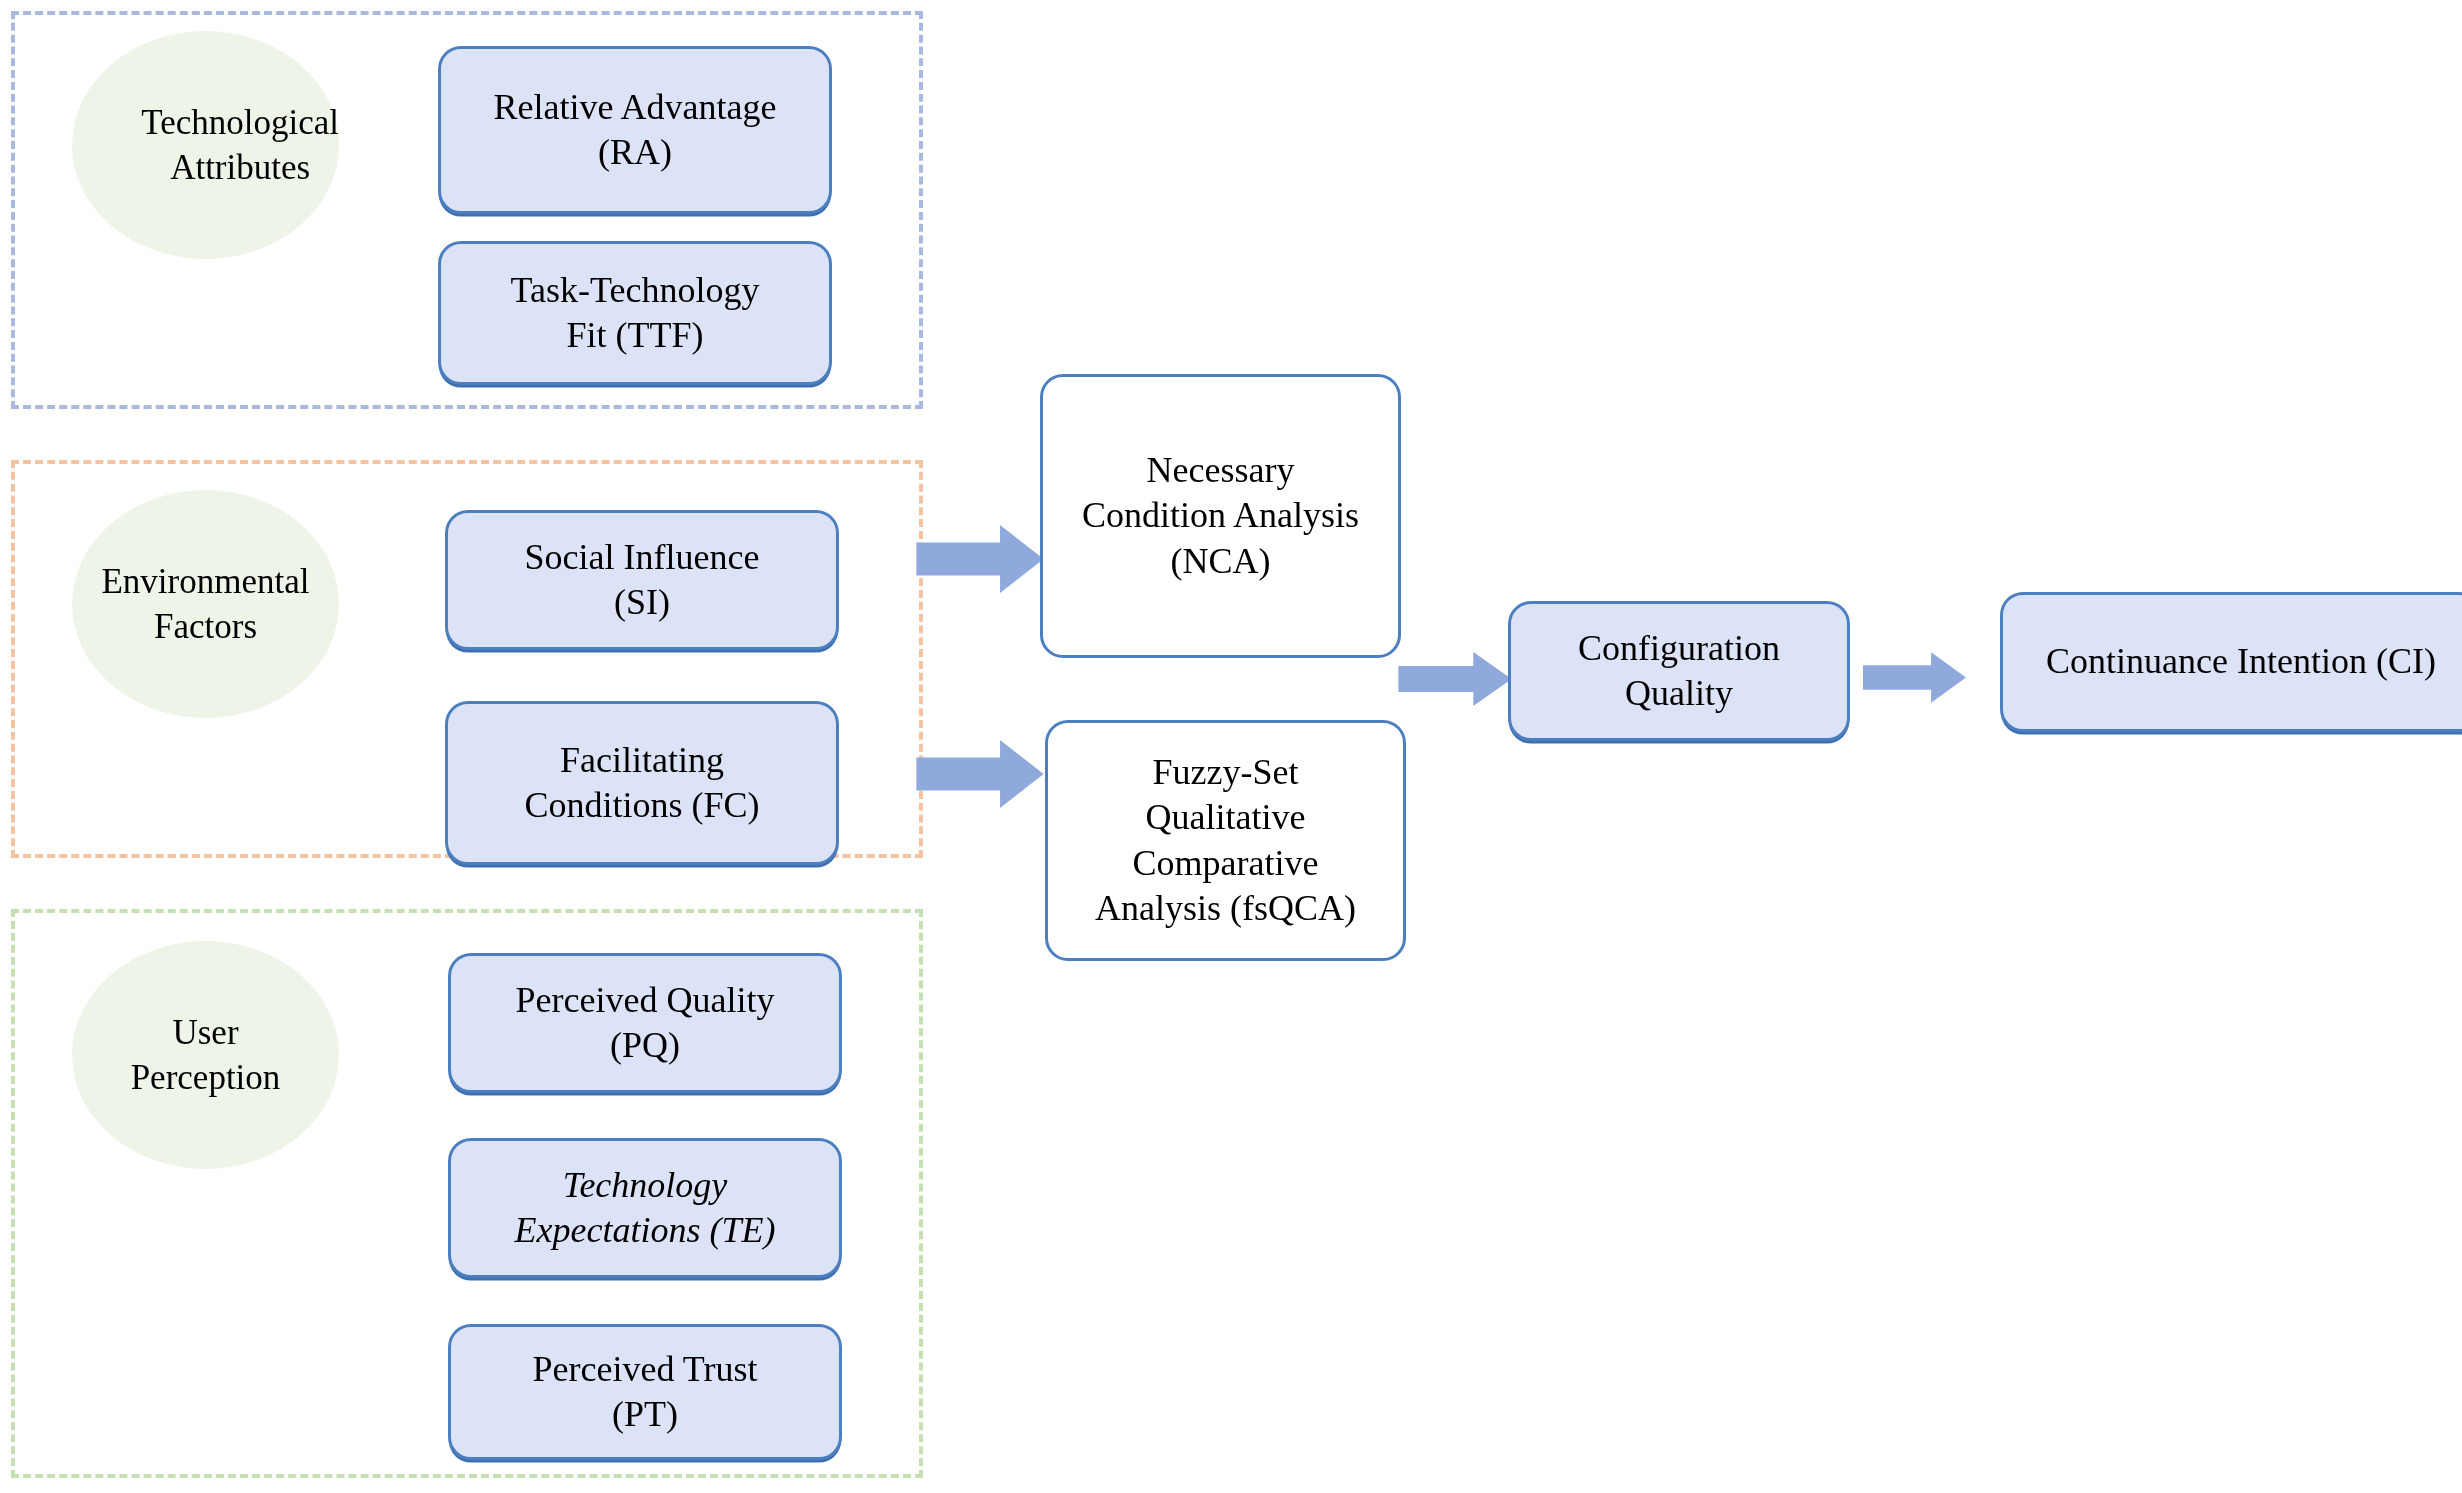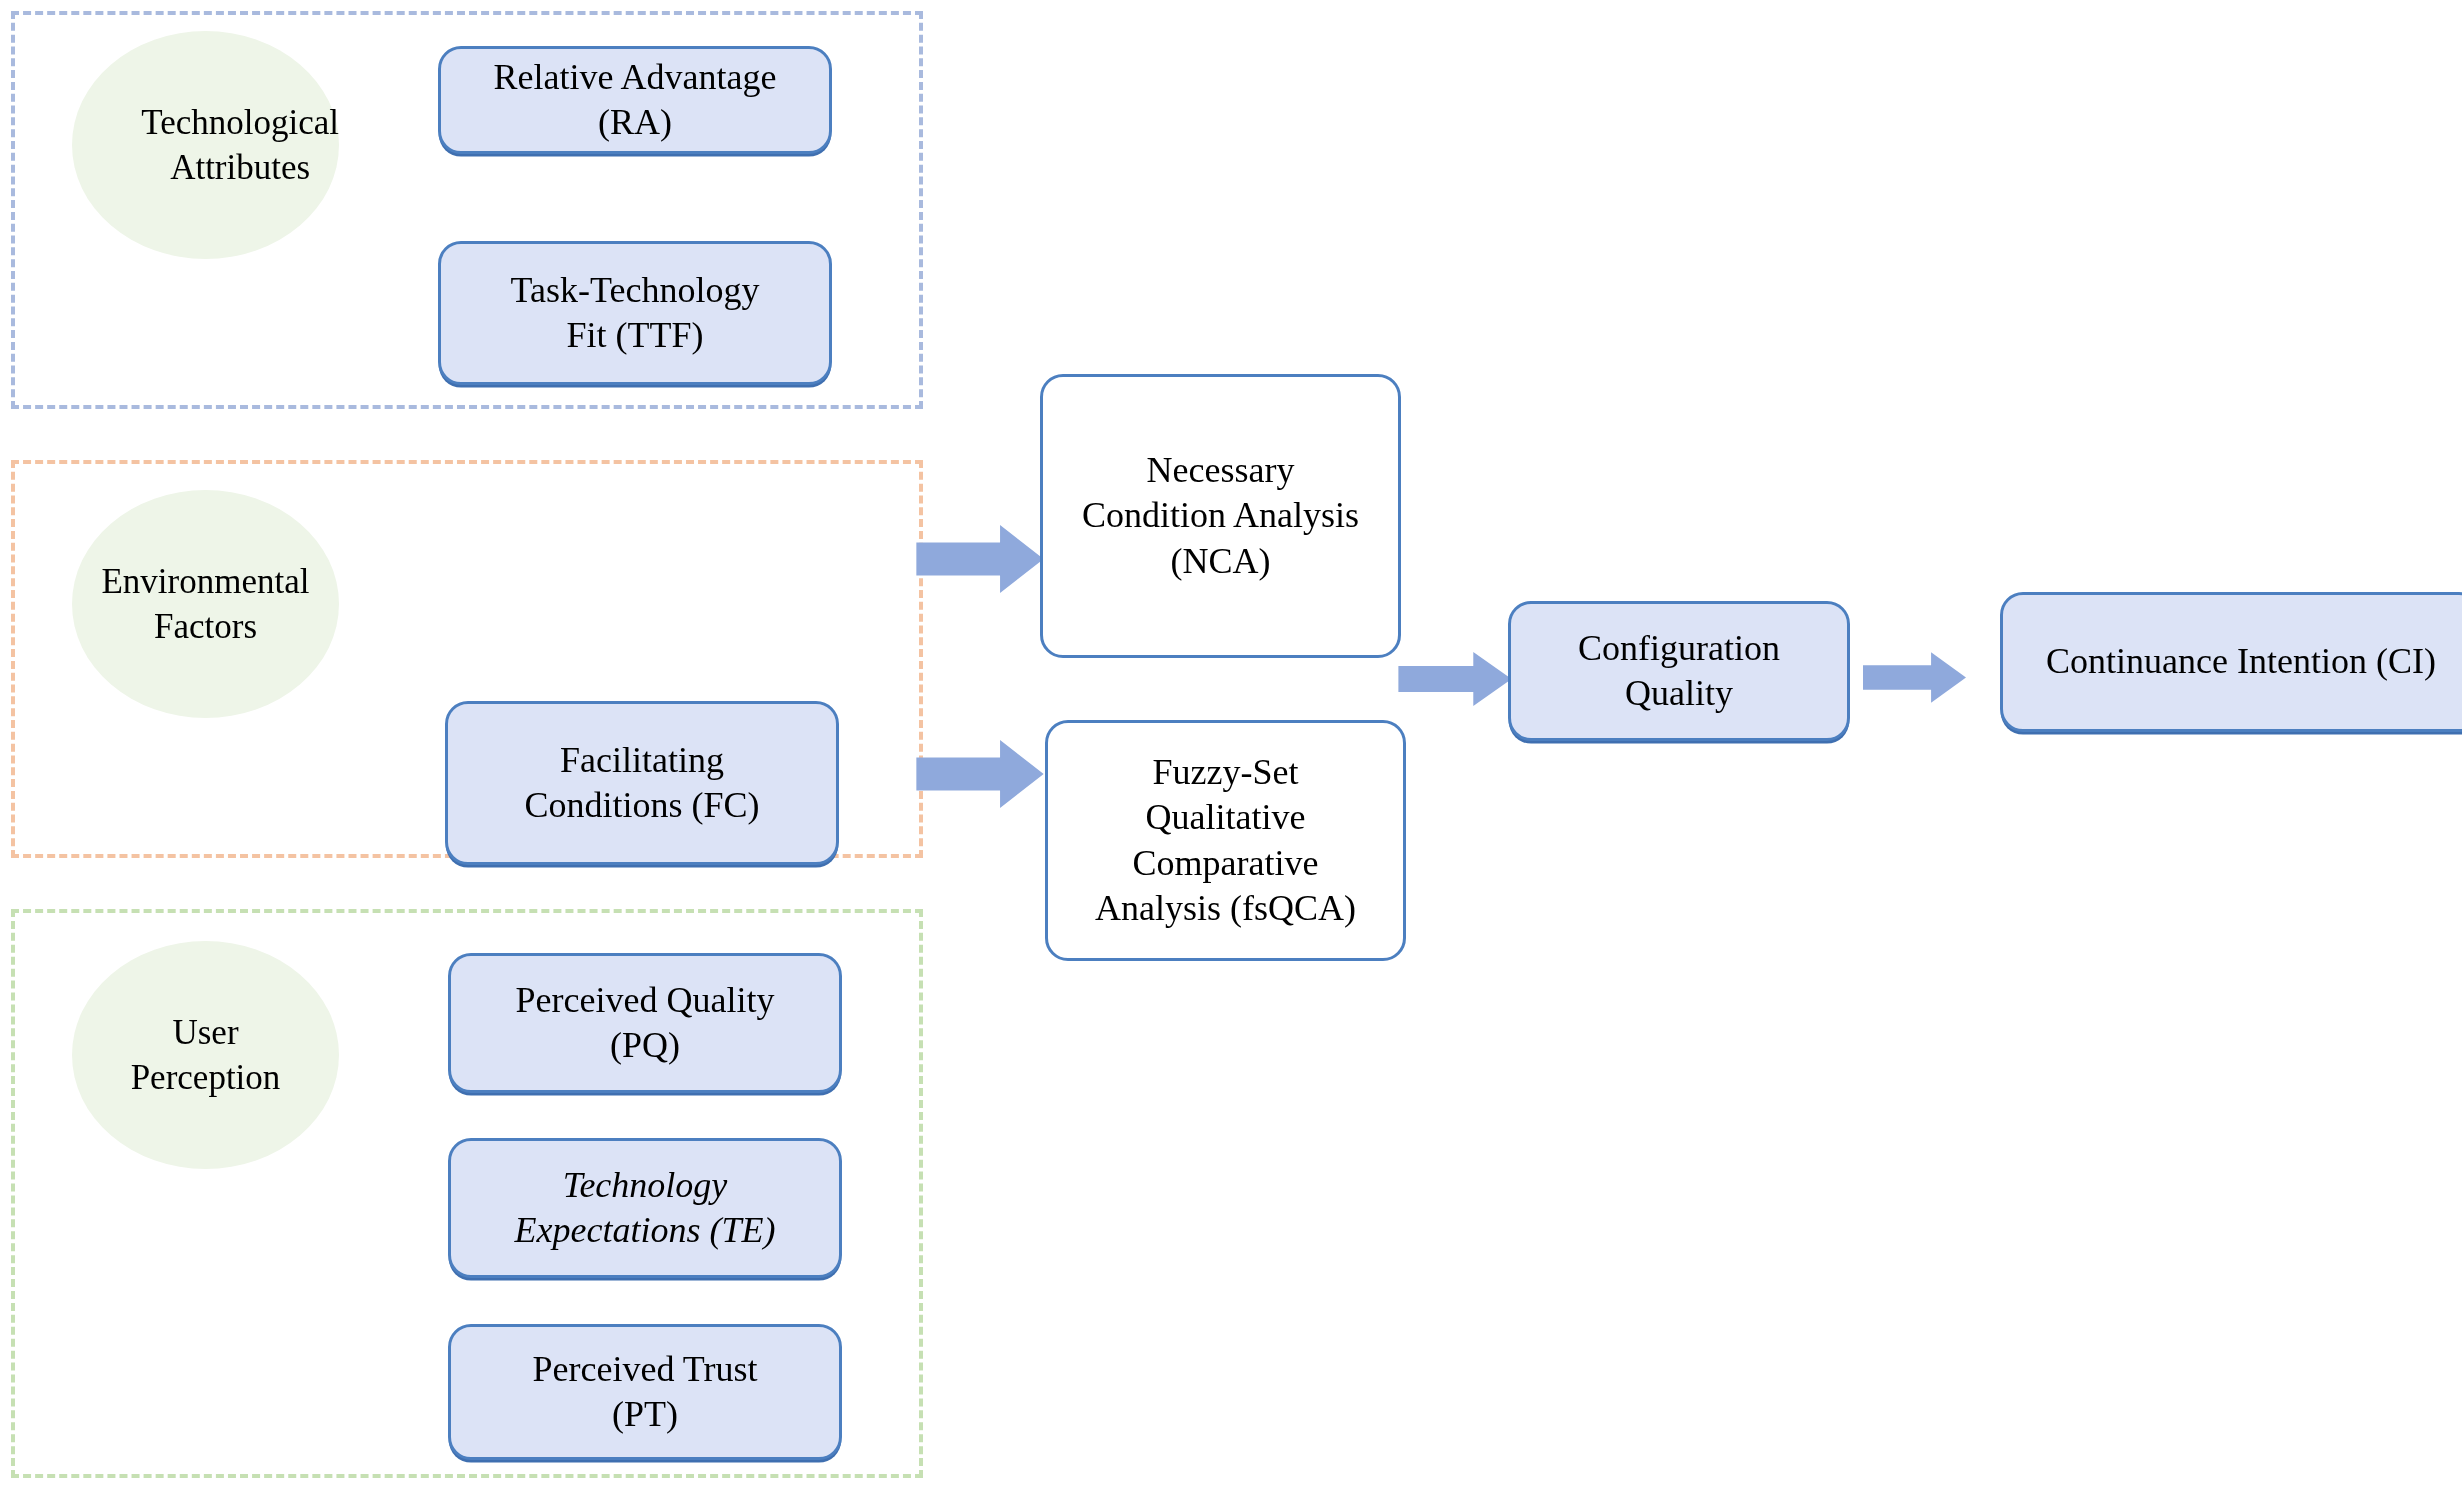--- a/index.html
+++ b/index.html
@@ -80,21 +80,21 @@
 
   <div class="group-box group-tech" style="left:10.5px; top:10.5px; width:912px; height:398px;"></div>
 
   <div class="ellipse" style="left:72px; top:31px; width:267px; height:228px;justify-content:flex-end;">
     <div>
       <div>Technological</div>
       <div>Attributes</div>
     </div>
   </div>
 
-  <div class="rbox rbox-filled" style="left:438px; top:46px; width:394px; height:108px;">
+  <div class="rbox rbox-filled" style="left:438px; top:46px; width:394px; height:168px;">
     <div>
       <div class="nowrap">Relative Advantage</div>
       <div>(RA)</div>
     </div>
   </div>
 
   <div class="rbox rbox-filled" style="left:438px; top:241px; width:394px; height:144px;">
     <div>
       <div class="nowrap">Task-Technology</div>
       <div>Fit (TTF)</div>
@@ -103,20 +103,26 @@
 
   <div class="group-box group-env" style="left:10.5px; top:460px; width:912px; height:398px;"></div>
 
   <div class="ellipse" style="left:72px; top:490px; width:267px; height:228px;">
     <div>
       <div>Environmental</div>
       <div>Factors</div>
     </div>
   </div>
 
+  <div class="rbox rbox-filled" style="left:445px; top:510px; width:394px; height:140px;">
+    <div>
+      <div class="nowrap">Social Influence</div>
+      <div>(SI)</div>
+    </div>
+  </div>
 
   <div class="rbox rbox-filled" style="left:445px; top:701px; width:394px; height:164px;">
     <div>
       <div>Facilitating</div>
       <div class="nowrap">Conditions (FC)</div>
     </div>
   </div>
 
   <div class="group-box group-user" style="left:10.5px; top:909px; width:912px; height:569px;"></div>
 

